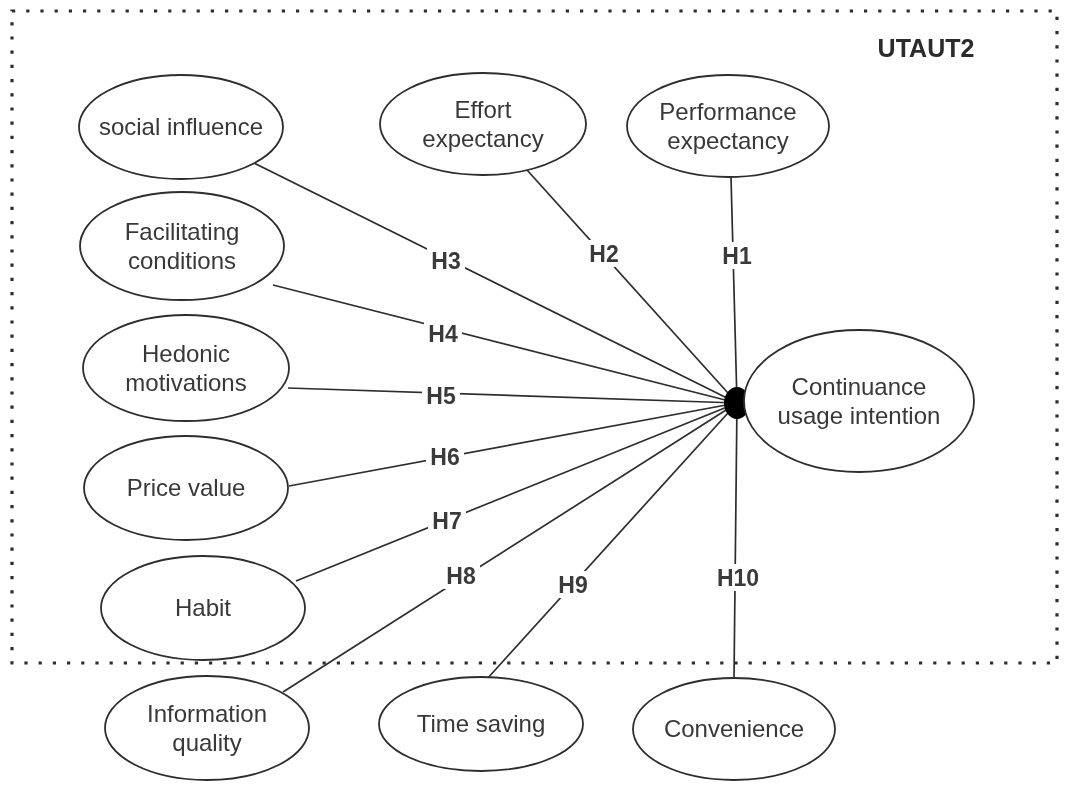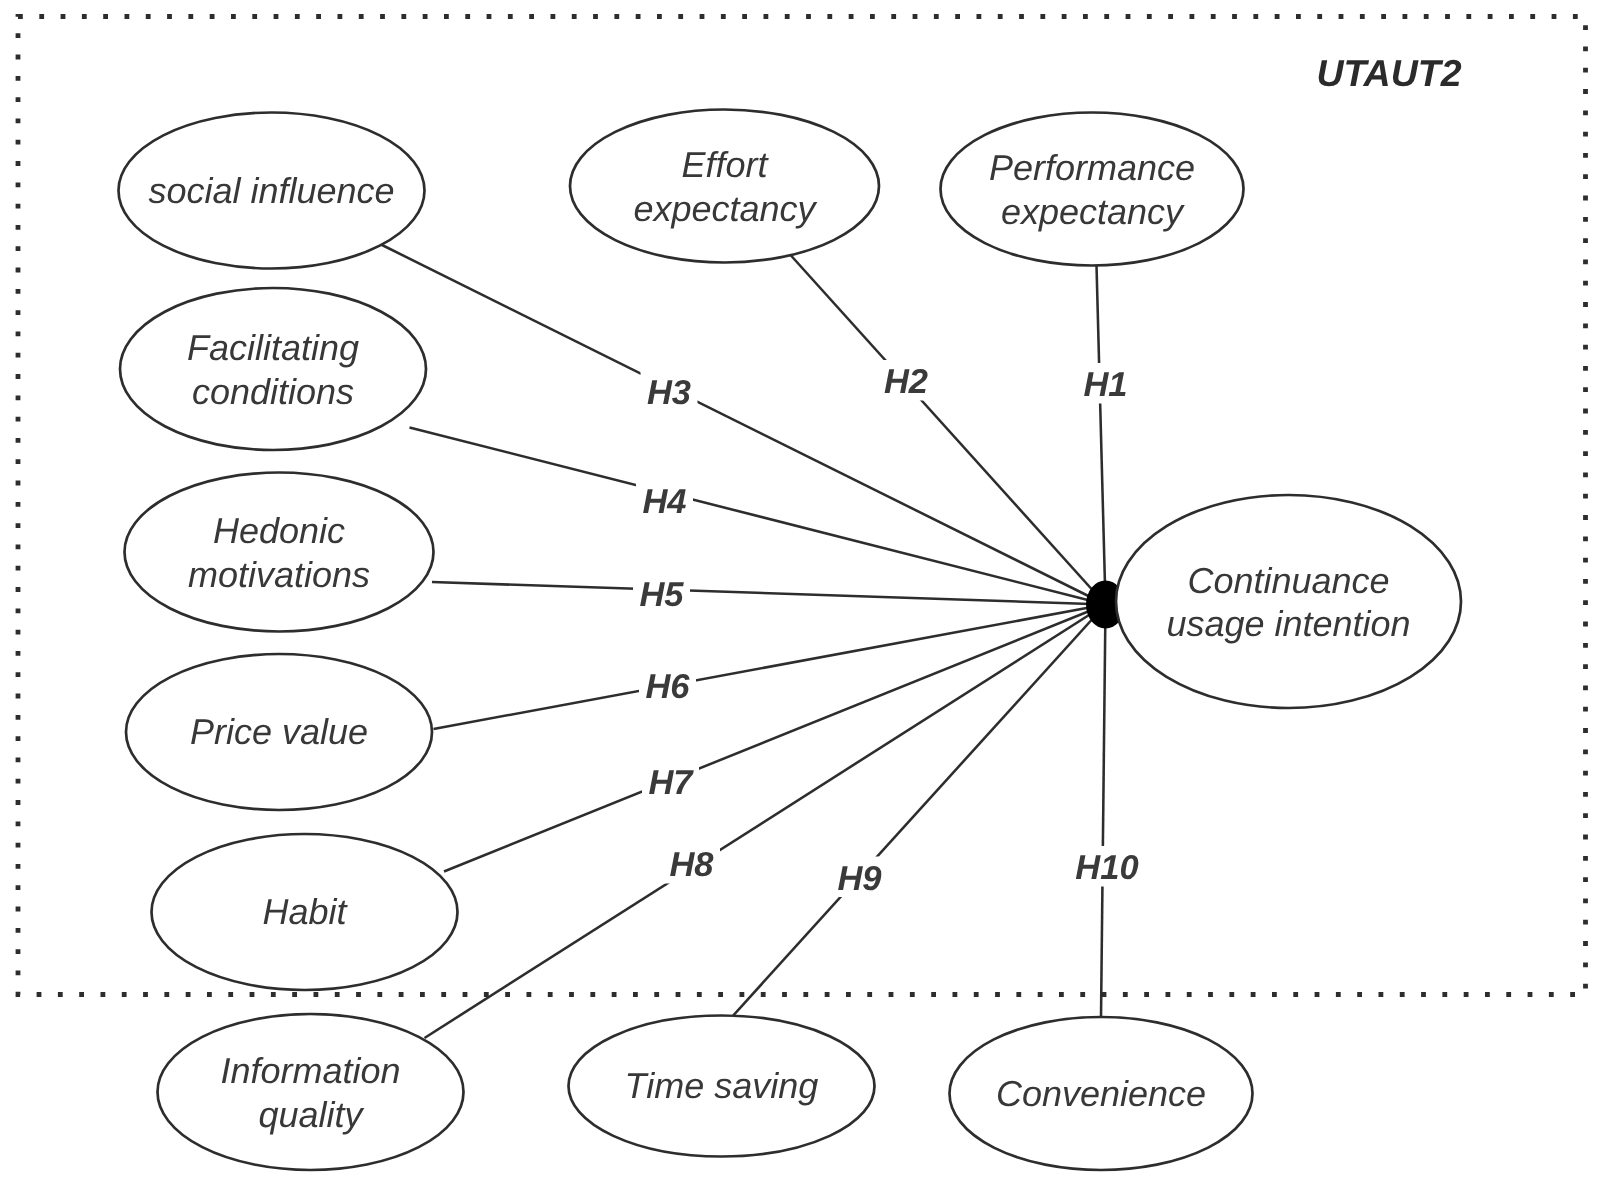--- a/index.html
+++ b/index.html
@@ -7,21 +7,20 @@
     padding: 0;
     background: #ffffff;
   }
   .canvas {
     position: relative;
     width: 1070px;
     height: 786px;
     background: #ffffff;
     overflow: hidden;
     font-family: "Liberation Sans", sans-serif;
-    font-style: italic;
   }
   svg text {
     font-family: "Liberation Sans", sans-serif;
   }
   .node-label {
     font-size: 24px;
     fill: #383838;
   }
   .edge-label {
     font-size: 23px;

